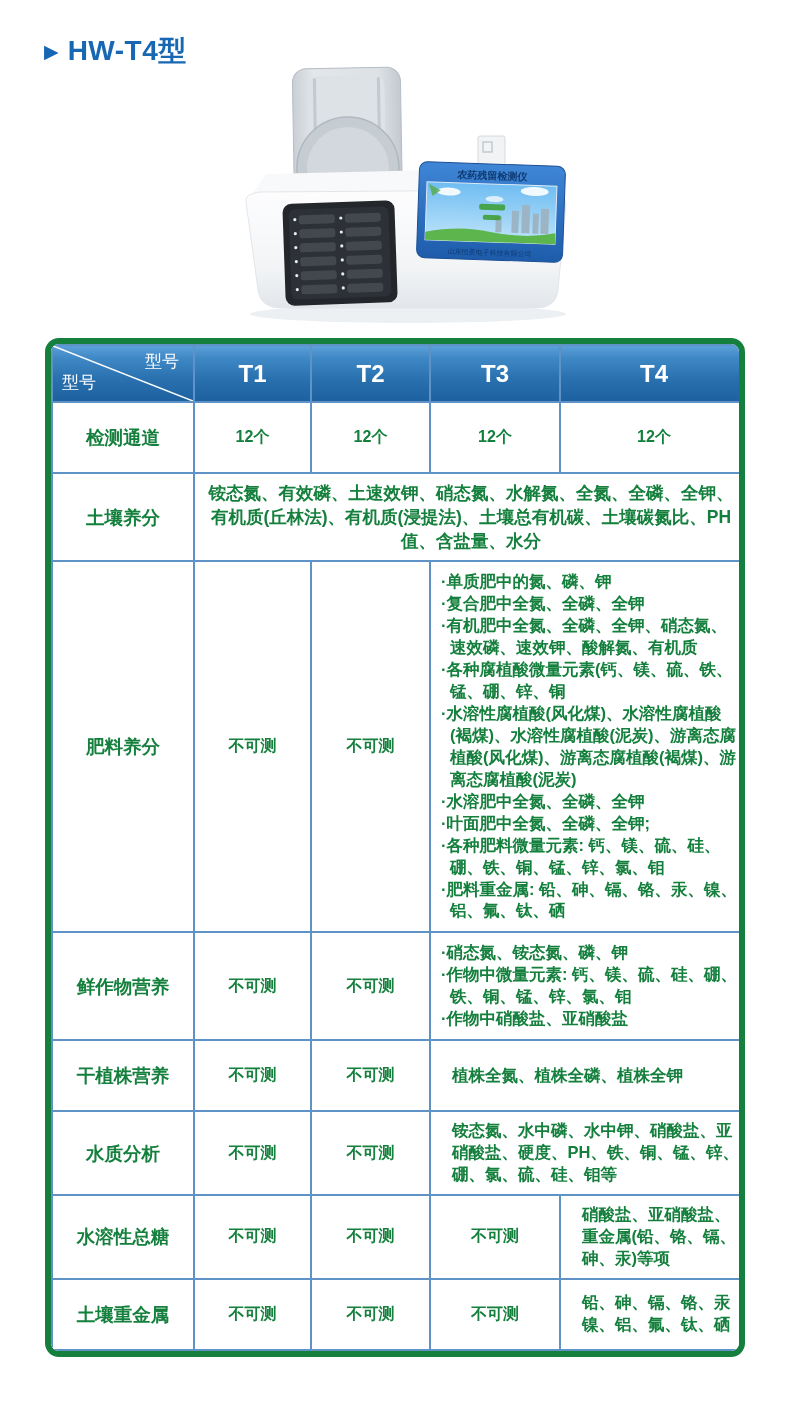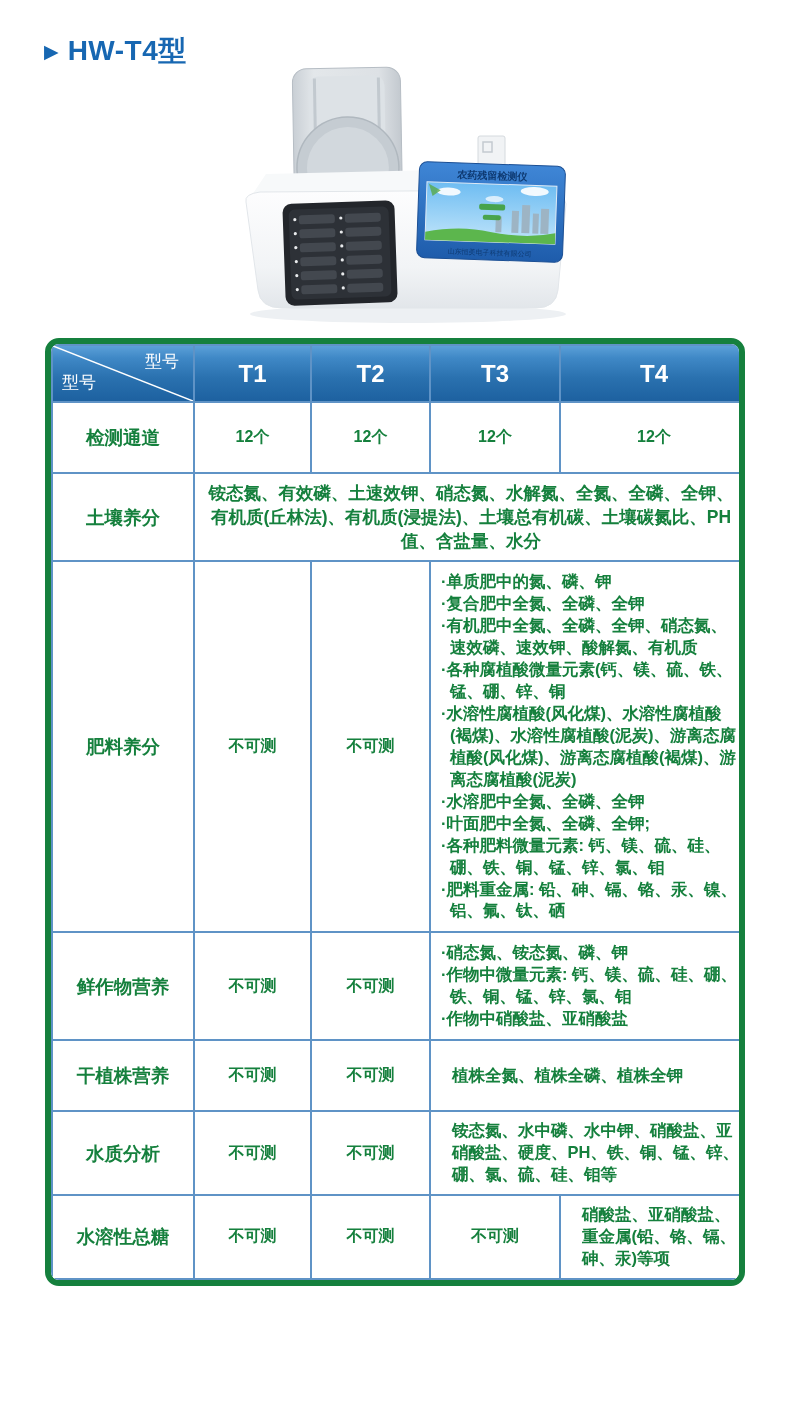--- a/index.html
+++ b/index.html
@@ -245,17 +245,24 @@
           <td class="val">不可测</td>
           <td class="lefty" colspan="2">铵态氮、水中磷、水中钾、硝酸盐、亚硝酸盐、硬度、PH、铁、铜、锰、锌、硼、氯、硫、硅、钼等</td>
         </tr>
         <tr class="r-food">
           <td class="label">水溶性总糖</td>
           <td class="val">不可测</td>
           <td class="val">不可测</td>
           <td class="val">不可测</td>
           <td class="lefty">硝酸盐、亚硝酸盐、重金属(铅、铬、镉、砷、汞)等项</td>
         </tr>
+        <tr class="r-heavy">
+          <td class="label">土壤重金属</td>
+          <td class="val">不可测</td>
+          <td class="val">不可测</td>
+          <td class="val">不可测</td>
+          <td class="lefty">铅、砷、镉、铬、汞镍、铝、氟、钛、硒</td>
+        </tr>
       </tbody>
     </table>
   </div>
 
 </div>
 
 </body></html>

